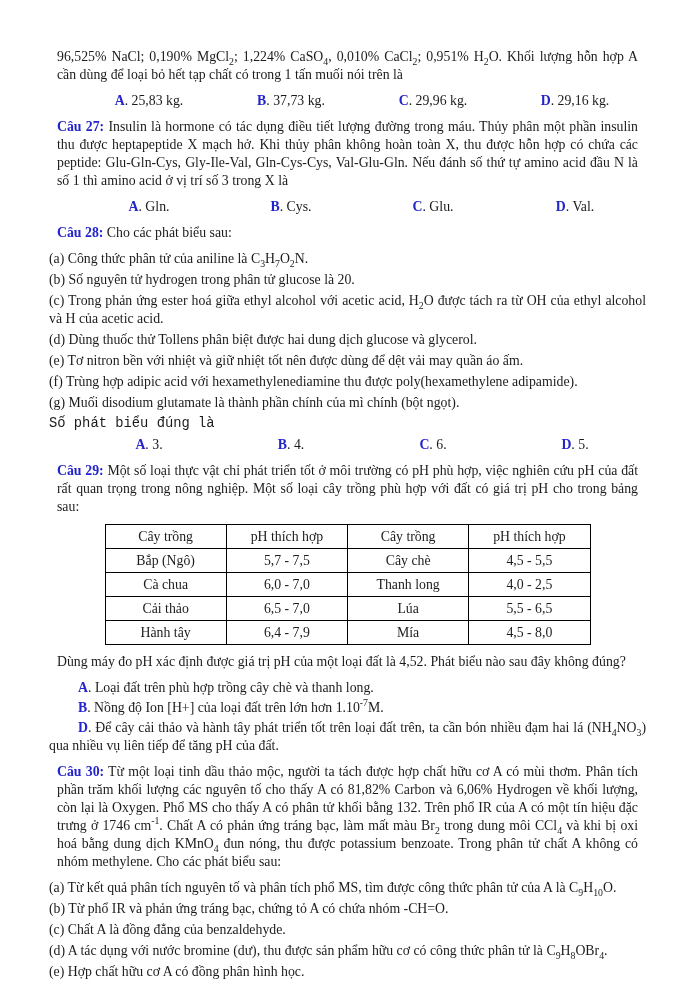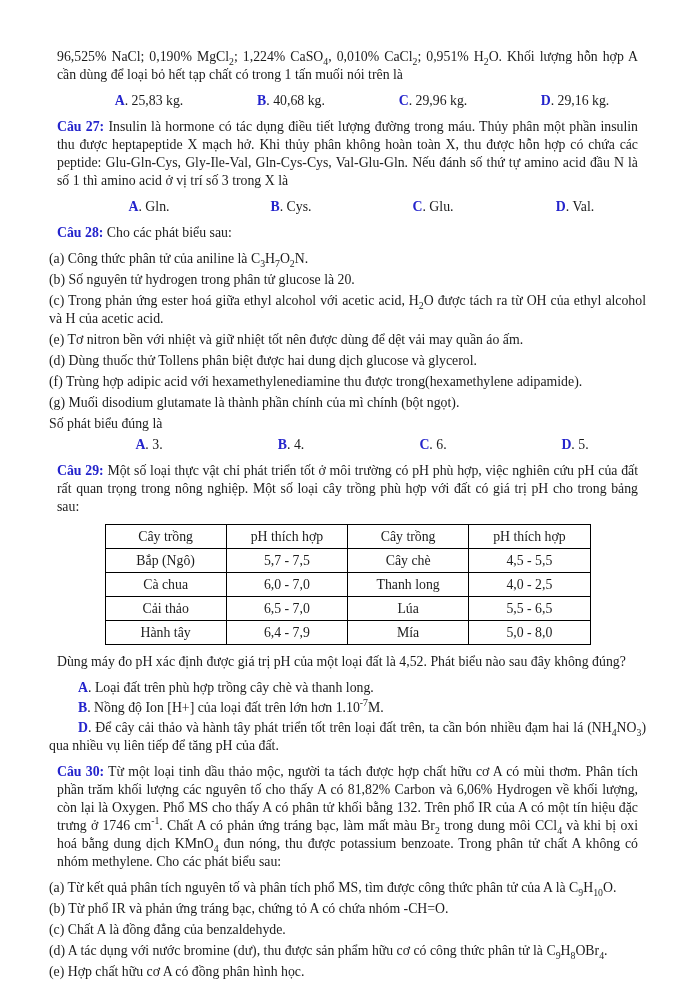--- a/index.html
+++ b/index.html
@@ -14,60 +14,60 @@
   .page { padding:40px 48px 0 49px; }
   p { margin:8px; text-align:justify; }
   .qlabel { color:var(--blue); font-weight:bold; }
   .letter { color:var(--blue); font-weight:bold; }
   .optrow {
     display:grid; grid-template-columns:repeat(4,1fr);
     padding-left:29px; margin:3px 0; text-align:center;
   }
   .optrow .opt { white-space:nowrap; }
   .stmt { margin:3px 0; }
-  .closing { margin:0; }
+  .closing { margin:0;font-family:Liberation Mono, monospace; }
   .optline { margin:2px 0; text-indent:29px; }
   table.tbl {
     border-collapse:collapse; margin:5px auto 7px auto;
     width:486px; table-layout:fixed;
   }
   table.tbl td {
     border:1px solid #000; height:24px; padding:0 2px;
     text-align:center; vertical-align:middle;
   }
   sub, sup { font-size:71%; line-height:0; }
 </style>
 </head>
 <body>
 
 <div class="page">
 
   <p class="para"><span>96,525% NaCl; 0,190% MgCl<sub>2</sub>; 1,224% CaSO<sub>4</sub>, 0,010% CaCl<sub>2</sub>; 0,951% H<sub>2</sub>O. Khối lượng hỗn hợp A cần dùng để loại bỏ hết tạp chất có trong 1 tấn muối nói trên là</span></p>
   <div class="optrow">
     <span class="opt"><b class="letter">A</b><span class="sep">. </span><span>25,83 kg.</span></span>
-    <span class="opt"><b class="letter">B</b><span class="sep">. </span><span>40,68 kg.</span></span>
+    <span class="opt"><b class="letter">B</b><span class="sep">. </span><span>37,73 kg.</span></span>
     <span class="opt"><b class="letter">C</b><span class="sep">. </span><span>29,96 kg.</span></span>
     <span class="opt"><b class="letter">D</b><span class="sep">. </span><span>29,16 kg.</span></span>
   </div>
 
   <p class="para"><b class="qlabel">Câu 27:</b> <span>Insulin là hormone có tác dụng điều tiết lượng đường trong máu. Thủy phân một phần insulin thu được heptapeptide X mạch hở. Khi thủy phân không hoàn toàn X, thu được hỗn hợp có chứa các peptide: Glu-Gln-Cys, Gly-Ile-Val, Gln-Cys-Cys, Val-Glu-Gln. Nếu đánh số thứ tự amino acid đầu N là số 1 thì amino acid ở vị trí số 3 trong X là</span></p>
   <div class="optrow">
     <span class="opt"><b class="letter">A</b><span class="sep">. </span><span>Gln.</span></span>
     <span class="opt"><b class="letter">B</b><span class="sep">. </span><span>Cys.</span></span>
     <span class="opt"><b class="letter">C</b><span class="sep">. </span><span>Glu.</span></span>
     <span class="opt"><b class="letter">D</b><span class="sep">. </span><span>Val.</span></span>
   </div>
 
   <p class="para"><b class="qlabel">Câu 28:</b> <span>Cho các phát biểu sau:</span></p>
   <p class="stmt">(a) Công thức phân tử của aniline là C<sub>3</sub>H<sub>7</sub>O<sub>2</sub>N.</p>
   <p class="stmt">(b) Số nguyên tử hydrogen trong phân tử glucose là 20.</p>
   <p class="stmt">(c) Trong phản ứng ester hoá giữa ethyl alcohol với acetic acid, H<sub>2</sub>O được tách ra từ OH của ethyl alcohol và H của acetic acid.</p>
+  <p class="stmt">(d) Dùng thuốc thử Tollens phân biệt được hai dung dịch glucose và glycerol.</p>
   <p class="stmt">(e) Tơ nitron bền với nhiệt và giữ nhiệt tốt nên được dùng để dệt vải may quần áo ấm.</p>
-  <p class="stmt">(d) Dùng thuốc thử Tollens phân biệt được hai dung dịch glucose và glycerol.</p>
-  <p class="stmt">(f) Trùng hợp adipic acid với hexamethylenediamine thu được trong(hexamethylene adipamide).</p>
+  <p class="stmt">(f) Trùng hợp adipic acid với hexamethylenediamine thu được poly(hexamethylene adipamide).</p>
   <p class="stmt">(g) Muối disodium glutamate là thành phần chính của mì chính (bột ngọt).</p>
   <p class="closing">Số phát biểu đúng là</p>
   <div class="optrow">
     <span class="opt"><b class="letter">A</b><span class="sep">. </span><span>3.</span></span>
     <span class="opt"><b class="letter">B</b><span class="sep">. </span><span>4.</span></span>
     <span class="opt"><b class="letter">C</b><span class="sep">. </span><span>6.</span></span>
     <span class="opt"><b class="letter">D</b><span class="sep">. </span><span>5.</span></span>
   </div>
 
   <p class="para"><b class="qlabel">Câu 29:</b> <span>Một số loại thực vật chỉ phát triển tốt ở môi trường có pH phù hợp, việc nghiên cứu pH của đất rất quan trọng trong nông nghiệp. Một số loại cây trồng phù hợp với đất có giá trị pH cho trong bảng sau:</span></p>
@@ -94,21 +94,21 @@
     <tr>
       <td>Cải thảo</td>
       <td>6,5 - 7,0</td>
       <td>Lúa</td>
       <td>5,5 - 6,5</td>
     </tr>
     <tr>
       <td>Hành tây</td>
       <td>6,4 - 7,9</td>
       <td>Mía</td>
-      <td>5,0 - 8,0</td>
+      <td>4,5 - 8,0</td>
     </tr>
   </tbody>
     </table>
   <p class="para">Dùng máy đo pH xác định được giá trị pH của một loại đất là 4,52. Phát biểu nào sau đây không đúng?</p>
   <p class="optline"><b class="letter">A</b><span class="sep">. </span><span>Loại đất trên phù hợp trồng cây chè và thanh long.</span></p>
   <p class="optline"><b class="letter">B</b><span class="sep">. </span><span>Nồng độ Ion [H+] của loại đất trên lớn hơn 1.10<sup>-7</sup>M.</span></p>
   <p class="optline"><b class="letter">D</b><span class="sep">. </span><span>Để cây cải thảo và hành tây phát triển tốt trên loại đất trên, ta cần bón nhiều đạm hai lá (NH<sub>4</sub>NO<sub>3</sub>) qua nhiều vụ liên tiếp để tăng pH của đất.</span></p>
 
   <p class="para"><b class="qlabel">Câu 30:</b> <span>Từ một loại tinh dầu thảo mộc, người ta tách được hợp chất hữu cơ A có mùi thơm. Phân tích phần trăm khối lượng các nguyên tố cho thấy A có 81,82% Carbon và 6,06% Hydrogen về khối lượng, còn lại là Oxygen. Phổ MS cho thấy A có phân tử khối bằng 132. Trên phổ IR của A có một tín hiệu đặc trưng ở 1746 cm<sup>-1</sup>. Chất A có phản ứng tráng bạc, làm mất màu Br<sub>2</sub> trong dung môi CCl<sub>4</sub> và khi bị oxi hoá bằng dung dịch KMnO<sub>4</sub> đun nóng, thu được potassium benzoate. Trong phân tử chất A không có nhóm methylene. Cho các phát biểu sau:</span></p>
   <p class="stmt">(a) Từ kết quả phân tích nguyên tố và phân tích phổ MS, tìm được công thức phân tử của A là C<sub>9</sub>H<sub>10</sub>O.</p>

